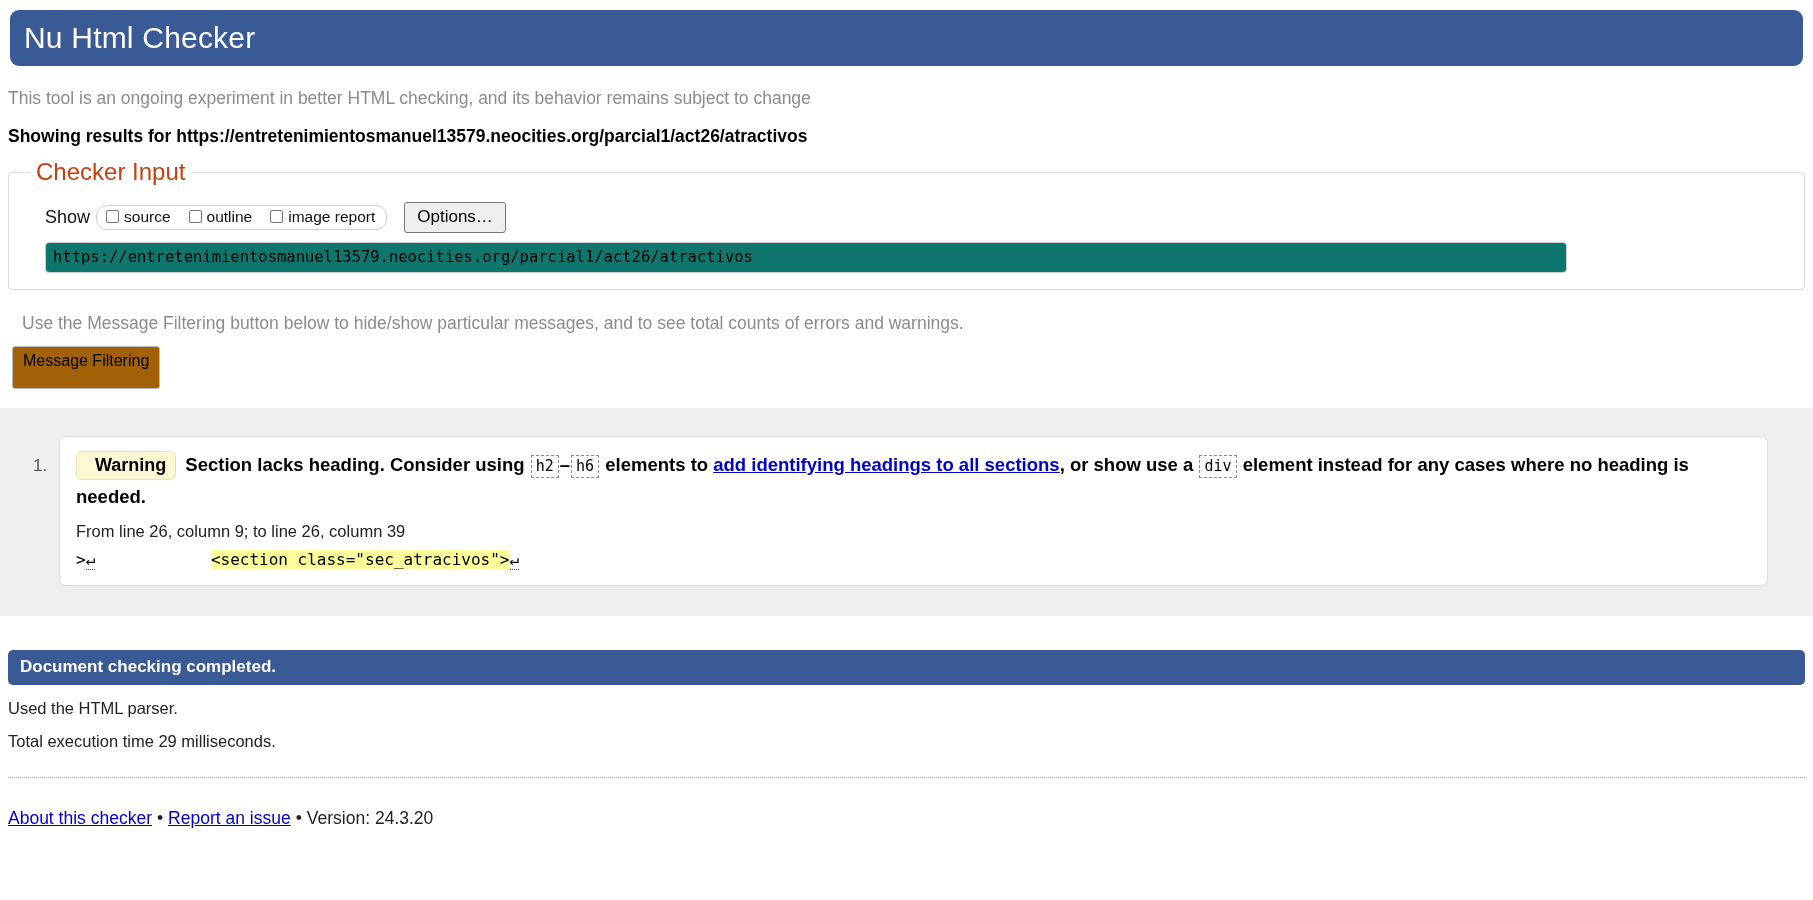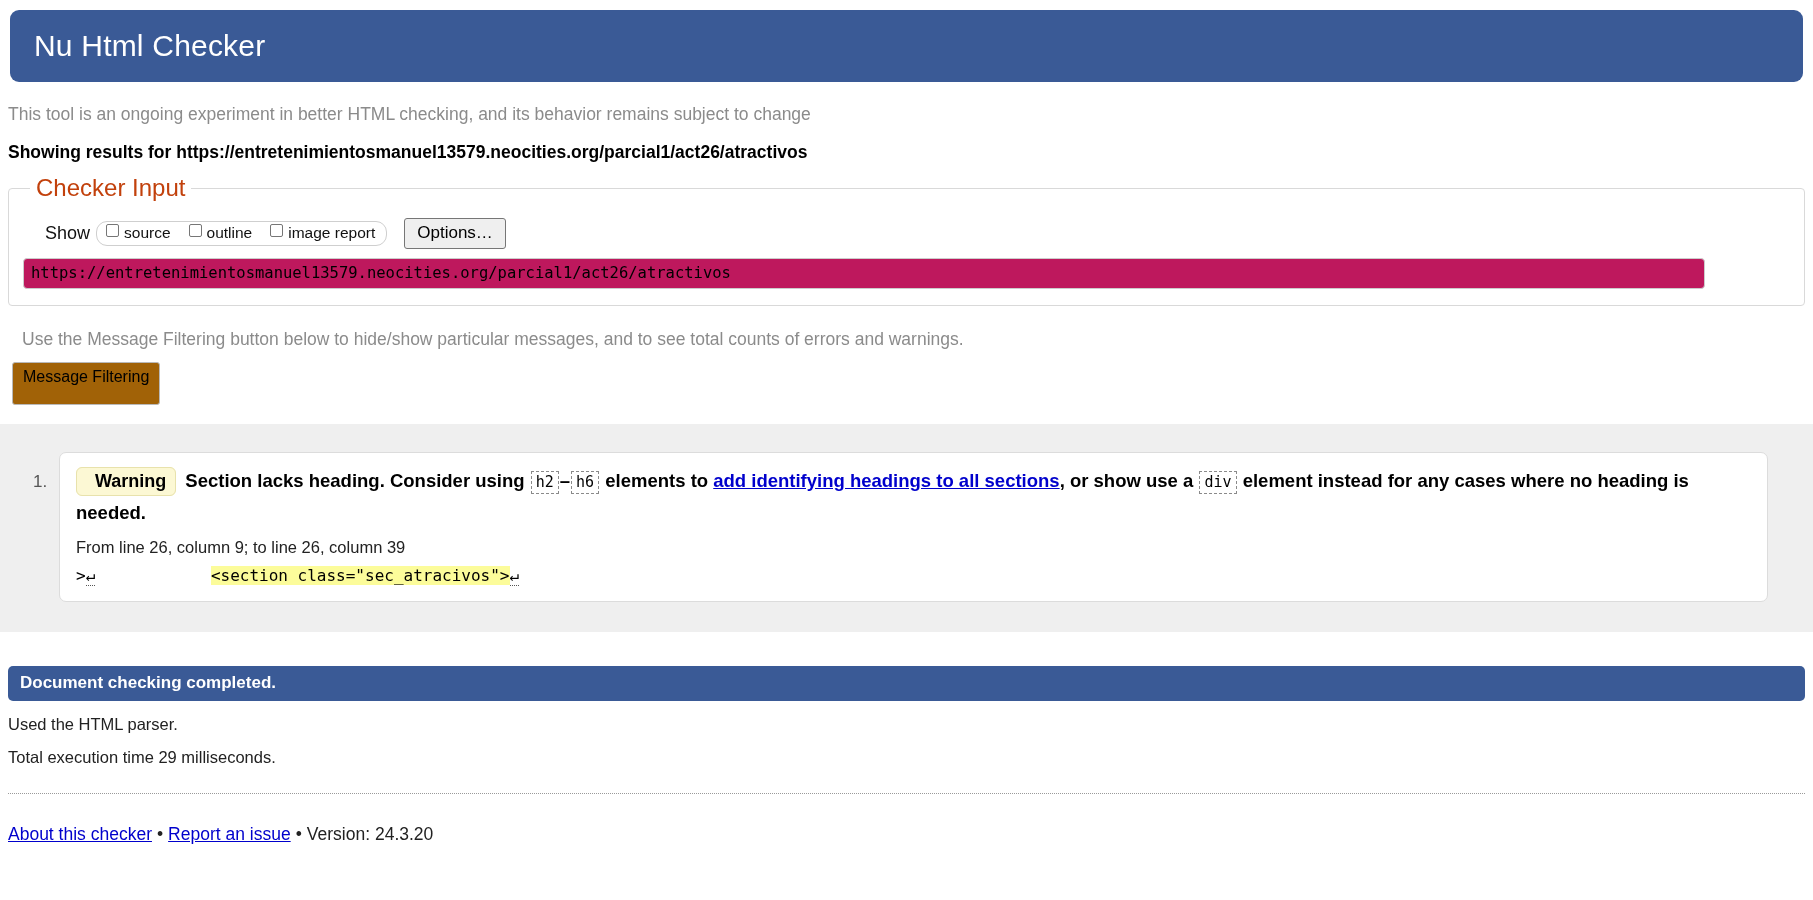--- a/index.html
+++ b/index.html
@@ -16,24 +16,24 @@
     color: #000000;
     position: relative;
     overflow: hidden;
   }
 
   
   .banner {
     margin: 10px 10px 0 10px;
     background: #3a5a96;
     border-radius: 9px;
-    height: 72px;
+    height: 56px;
     display: flex;
     align-items: center;
-    padding: 0 24px;
+    padding: 0 14px;
     box-sizing: border-box;
   }
   .banner-title {
     color: #ffffff;
     font-size: 30px;
     font-weight: normal;
     letter-spacing: 0.2px;
     line-height: 1;
   }
 
@@ -80,21 +80,21 @@
   .show-group {
     display: inline-flex;
     align-items: center;
     border: 1px solid #cfcfcf;
     border-radius: 11px;
     padding: 2px 11px 3px 9px;
     gap: 18px;
   }
   .cb-wrap {
     display: inline-flex;
-    align-items: flex-start;
+    align-items: center;
     gap: 5px;
     font-size: 15.5px;
     color: #111;
   }
   .cb {
     width: 13px;
     height: 13px;
     border: 1px solid #767676;
     border-radius: 2px;
     background: #fff;
@@ -122,28 +122,29 @@
     border: 1px solid #767676;
     border-radius: 2px;
     background: #fff;
     color: #000;
     height: 25px;
     width: 92px;
   }
 
   .url-row { margin-top: 9px; padding: 0 0 0 0; }
   input.url-input {
-    width: 1682px;
+    width: 1522px;
+    margin-left: 22px;
     font-family: "DejaVu Sans Mono", monospace;
     font-size: 15.5px;
     padding: 5px 7px 6px 7px;
     border: 1px solid #cccccc;
     border-radius: 4px;
     color: #000;
-    background: #be185d;
+    background: #0f766e;
     box-sizing: border-box;
   }
   .check-row { margin-top: 9px; }
   .check-btn { margin-left: 22px; padding: 3px 11px 4px 11px; font-size: 16.5px;}
 
   
   .filter-hint {
     color: #8b8b8b;
     font-size: 17.5px;
     margin: 23px 0 0 22px;

